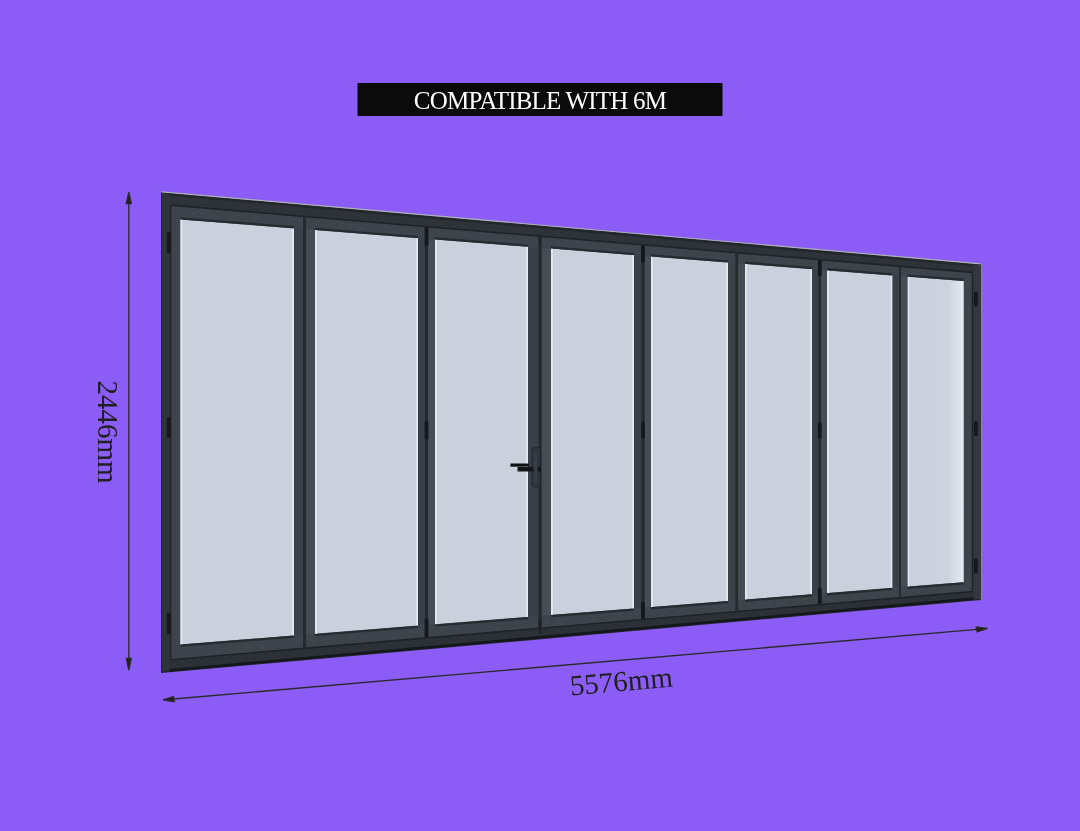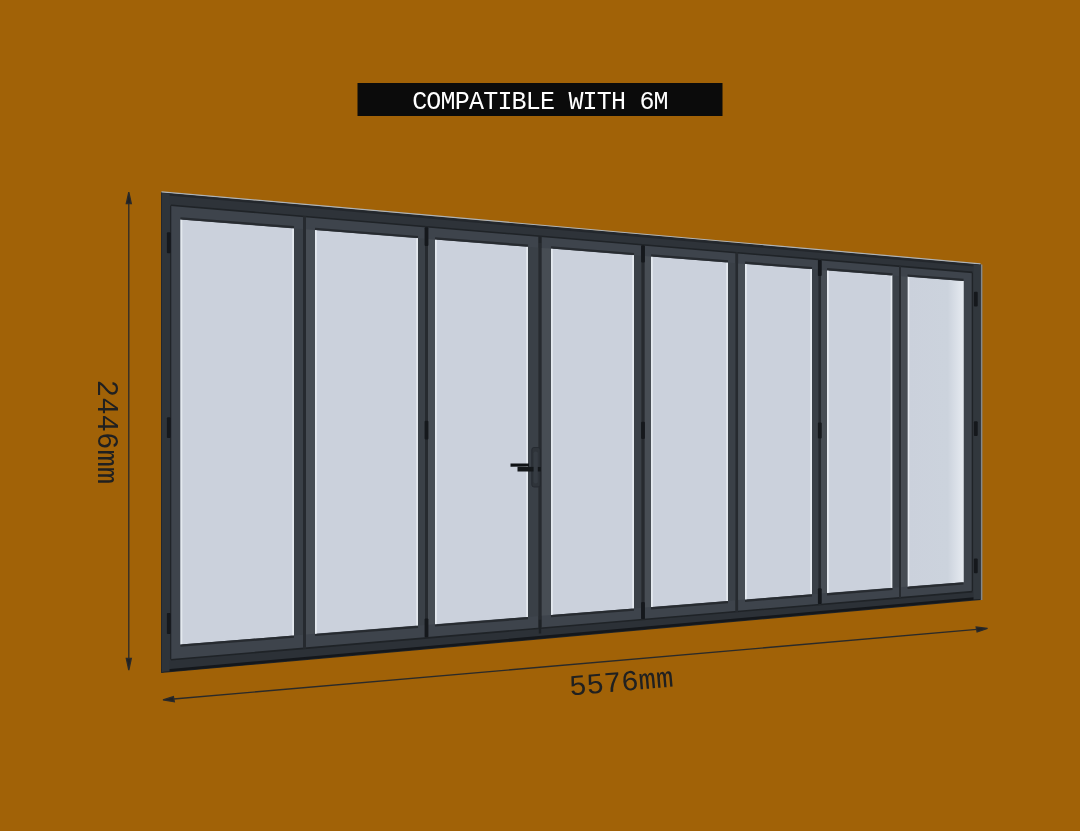--- a/index.html
+++ b/index.html
@@ -1,17 +1,17 @@
 <!DOCTYPE html>
 <html><head>
 <meta charset="utf-8">
 <style>
   html,body { margin:0; padding:0; background:#ffffff; }
-  .page { position:relative; width:1080px; height:831px; background:#a16207;
-          font-family:Liberation Mono, monospace; overflow:hidden;text-align:center; }
+  .page { position:relative; width:1080px; height:831px; background:#8b5cf6;
+          font-family:Liberation Serif, serif; overflow:hidden;text-align:center; }
 </style>
 </head>
 <body>
 <div class="page">
 <svg width="1080" height="831" viewBox="0 0 1080 831" xmlns="http://www.w3.org/2000/svg">
 <defs>
   <linearGradient id="g8" x1="0" y1="0" x2="1" y2="0">
     <stop offset="0" stop-color="#cbd1dc"></stop>
     <stop offset="0.72" stop-color="#ccd3dd"></stop>
     <stop offset="0.97" stop-color="#e3e8ef"></stop>

